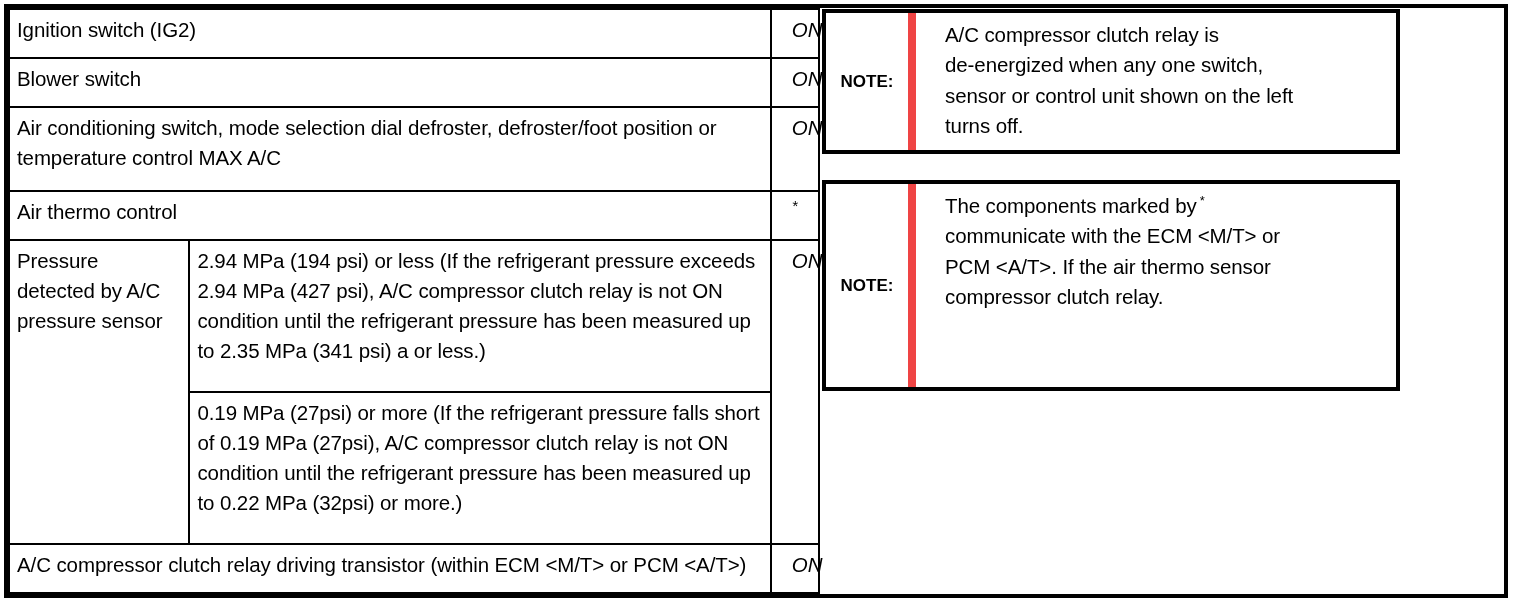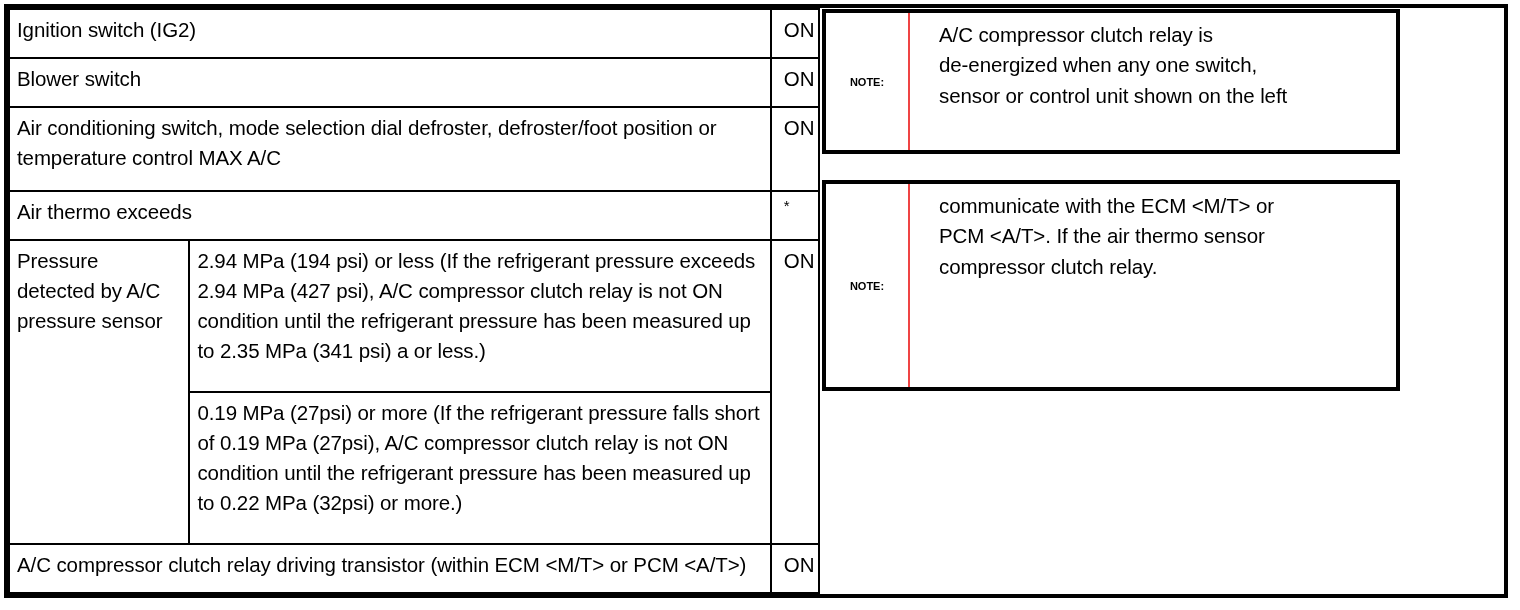--- a/index.html
+++ b/index.html
@@ -50,22 +50,23 @@
     line-height: 1.47;
     letter-spacing: -0.1px;
     box-sizing: border-box;
   }
   .col-item   { width: 180px; }
   .col-detail { width: 580px; }
   .col-state  { width: 48px; }
 
   td.state {
     text-align: left;
-    padding-left: 12px;
+    padding-left: 20px;
     white-space: nowrap;
+    font-style: italic;
   }
   td.state-star {
     font-size: 15px;
     line-height: 1.1;
     padding-top: 6px;
   }
 
   
   .note-box {
     position: absolute;
@@ -83,25 +84,25 @@
   }
   #note-box-2 {
     left: 822px;
     top: 180px;
     width: 578px;
     height: 211px;
   }
   .note-label-cell {
     width: 82px;
     flex: 0 0 82px;
-    border-right: 2px solid #ef4444;
+    border-right: 8px solid #ef4444;
     display: flex;
     align-items: center;
     justify-content: center;
-    font-size: 11px;
+    font-size: 17px;
     font-weight: bold;
     letter-spacing: 0px;
   }
   .note-body {
     flex: 1 1 auto;
     padding: 7px 10px 7px 13px;
     font-size: 20.5px;
     line-height: 1.48;
     letter-spacing: -0.1px;
     margin-left: 16px;
@@ -134,21 +135,21 @@
       </tr>
       <tr>
         <td colspan="2">Blower switch</td>
         <td class="state">ON</td>
       </tr>
       <tr>
         <td colspan="2">Air conditioning switch, mode selection dial defroster, defroster/foot position or temperature control MAX A/C</td>
         <td class="state">ON</td>
       </tr>
       <tr>
-        <td colspan="2">Air thermo exceeds</td>
+        <td colspan="2">Air thermo control</td>
         <td class="state state-star">*</td>
       </tr>
       <tr>
         <td rowspan="2">Pressure detected by A/C pressure sensor</td>
         <td>
           <span class="ln">2.94 MPa (194 psi) or less (If the refrigerant</span>
           <span class="ln">pressure exceeds 2.94 MPa (427 psi), A/C</span>
           <span class="ln">compressor clutch relay is not ON condition until</span>
           <span class="ln">the refrigerant pressure has been measured up to</span>
           <span class="ln">2.35 MPa (341 psi) a or less.)</span>
@@ -170,25 +171,27 @@
       </tr>
     </tbody>
   </table>
 
   <div class="note-box" id="note-box-1">
     <div class="note-label-cell">NOTE:</div>
     <div class="note-body">
       <span class="ln">A/C compressor clutch relay is</span>
       <span class="ln">de-energized when any one switch,</span>
       <span class="ln">sensor or control unit shown on the left</span>
+      <span class="ln">turns off.</span>
     </div>
   </div>
 
   <div class="note-box" id="note-box-2">
     <div class="note-label-cell">NOTE:</div>
     <div class="note-body">
+      <span class="ln"><span>The components marked by</span><sup class="star">*</sup></span>
       <span class="ln">communicate with the ECM &lt;M/T&gt; or</span>
       <span class="ln">PCM &lt;A/T&gt;. If the air thermo sensor</span>
       <span class="ln">compressor clutch relay.</span>
     </div>
   </div>
 
 </div>
 
 </body></html>

